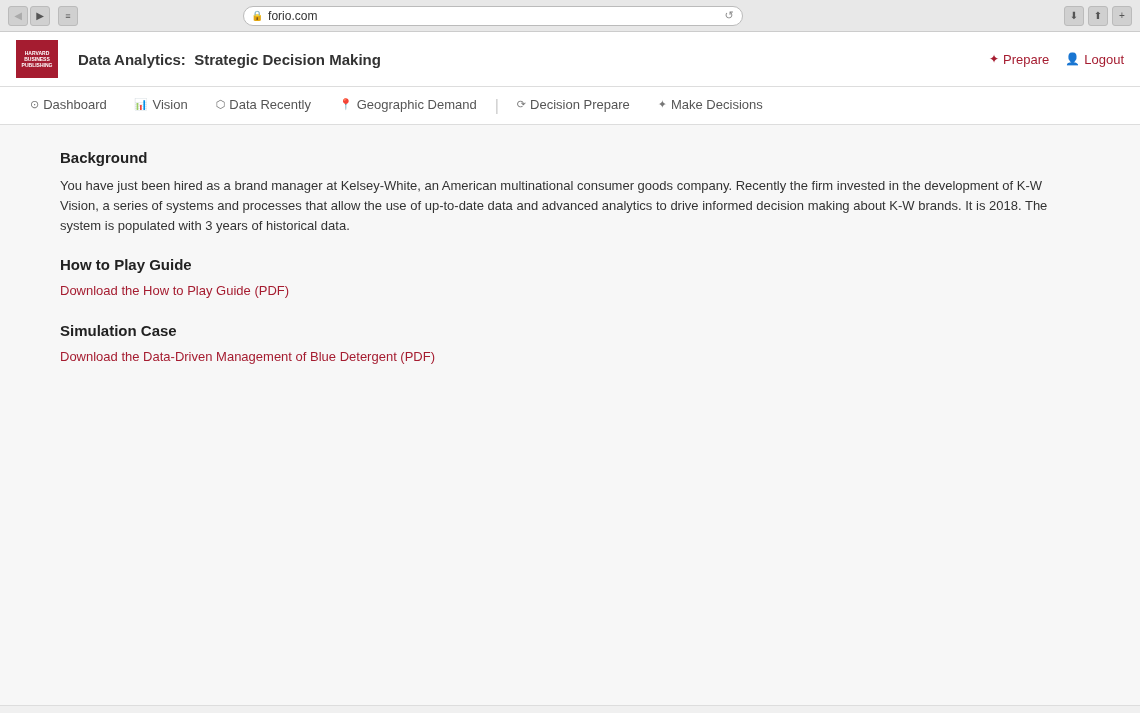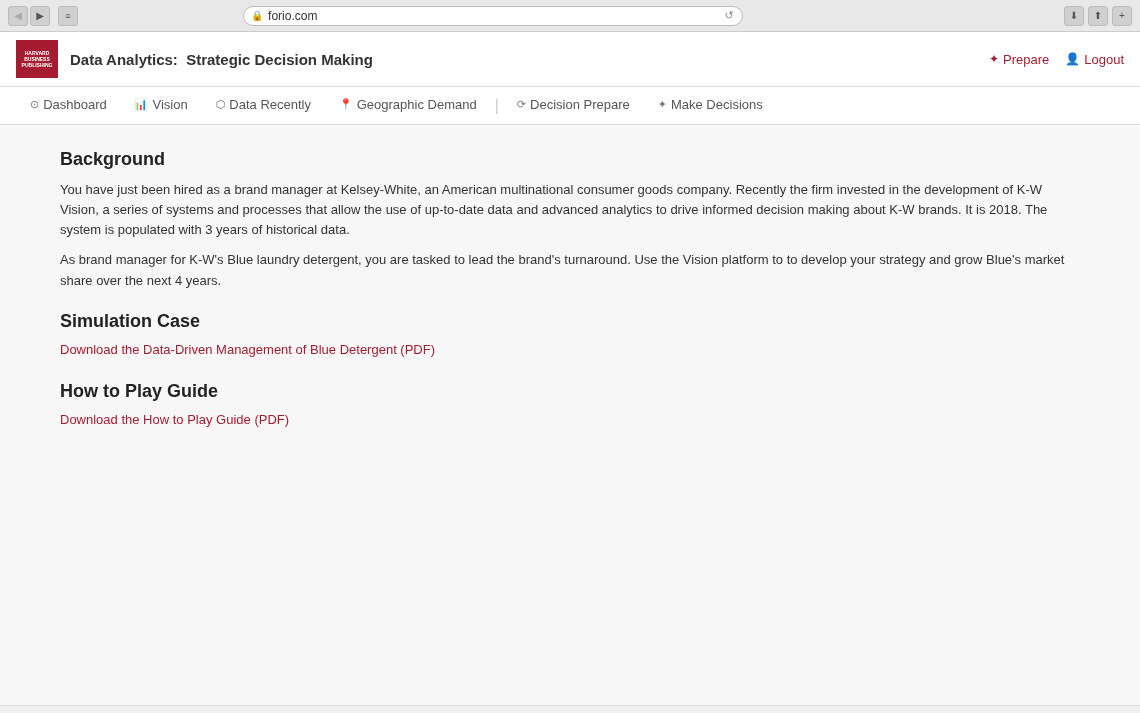--- a/index.html
+++ b/index.html
@@ -99,21 +99,21 @@
       justify-content: space-between;
     }
     .header-left {
       display: flex;
       align-items: center;
       gap: 10px;
     }
     .logo-area {
       display: flex;
       align-items: center;
-      gap: 12px;
+      gap: 20px;
     }
     .harvard-logo {
       width: 42px;
       height: 38px;
       background: #a51c30;
       display: flex;
       flex-direction: column;
       align-items: center;
       justify-content: center;
       color: white;
@@ -178,21 +178,21 @@
     }
 
     
     .app-content {
       padding: 24px 60px 40px 60px;
       background: #f7f7f7;
       min-height: 580px;
     }
 
     .section-title {
-      font-size: 18px;
+      font-size: 15px;
       font-weight: bold;
       color: #222;
       margin-bottom: 10px;
     }
 
     .section-body {
       font-size: 13px;
       color: #333;
       line-height: 1.55;
       margin-bottom: 10px;
@@ -295,33 +295,32 @@
       <span class="nav-item-icon">✦</span>
       <span>Make Decisions</span>
     </div>
   </div>
 
   <div class="app-content">
 
     <div class="section-gap">
       <div class="section-title">Background</div>
       <p class="section-body">You have just been hired as a brand manager at Kelsey-White, an American multinational consumer goods company. Recently the firm invested in the development of K-W Vision, a series of systems and processes that allow the use of up-to-date data and advanced analytics to drive informed decision making about K-W brands. It is 2018. The system is populated with 3 years of historical data.</p>
-      <p class="section-body" style="margin-bottom:0;">As brand manager for K-W's Blue laundry detergent, you are tasked to lead the brand's turnaround. Use the Vision platform to to develop your strategy and grow Blue's market share over the next 4 years.</p>
+    </div>
+
+    <div class="section-gap" style="margin-top:20px;">
+      <div class="section-title">How to Play Guide</div>
+      <a class="section-link">Download the How to Play Guide (PDF)</a>
     </div>
 
     <div class="section-gap" style="margin-top:16px;">
       <div class="section-title">Simulation Case</div>
       <a class="section-link">Download the Data-Driven Management of Blue Detergent (PDF)</a>
     </div>
 
-    <div class="section-gap" style="margin-top:20px;">
-      <div class="section-title">How to Play Guide</div>
-      <a class="section-link">Download the How to Play Guide (PDF)</a>
-    </div>
-
   </div>
 
   <div class="app-footer">
     
     
   </div>
 
 </div>
 
 </body></html>

